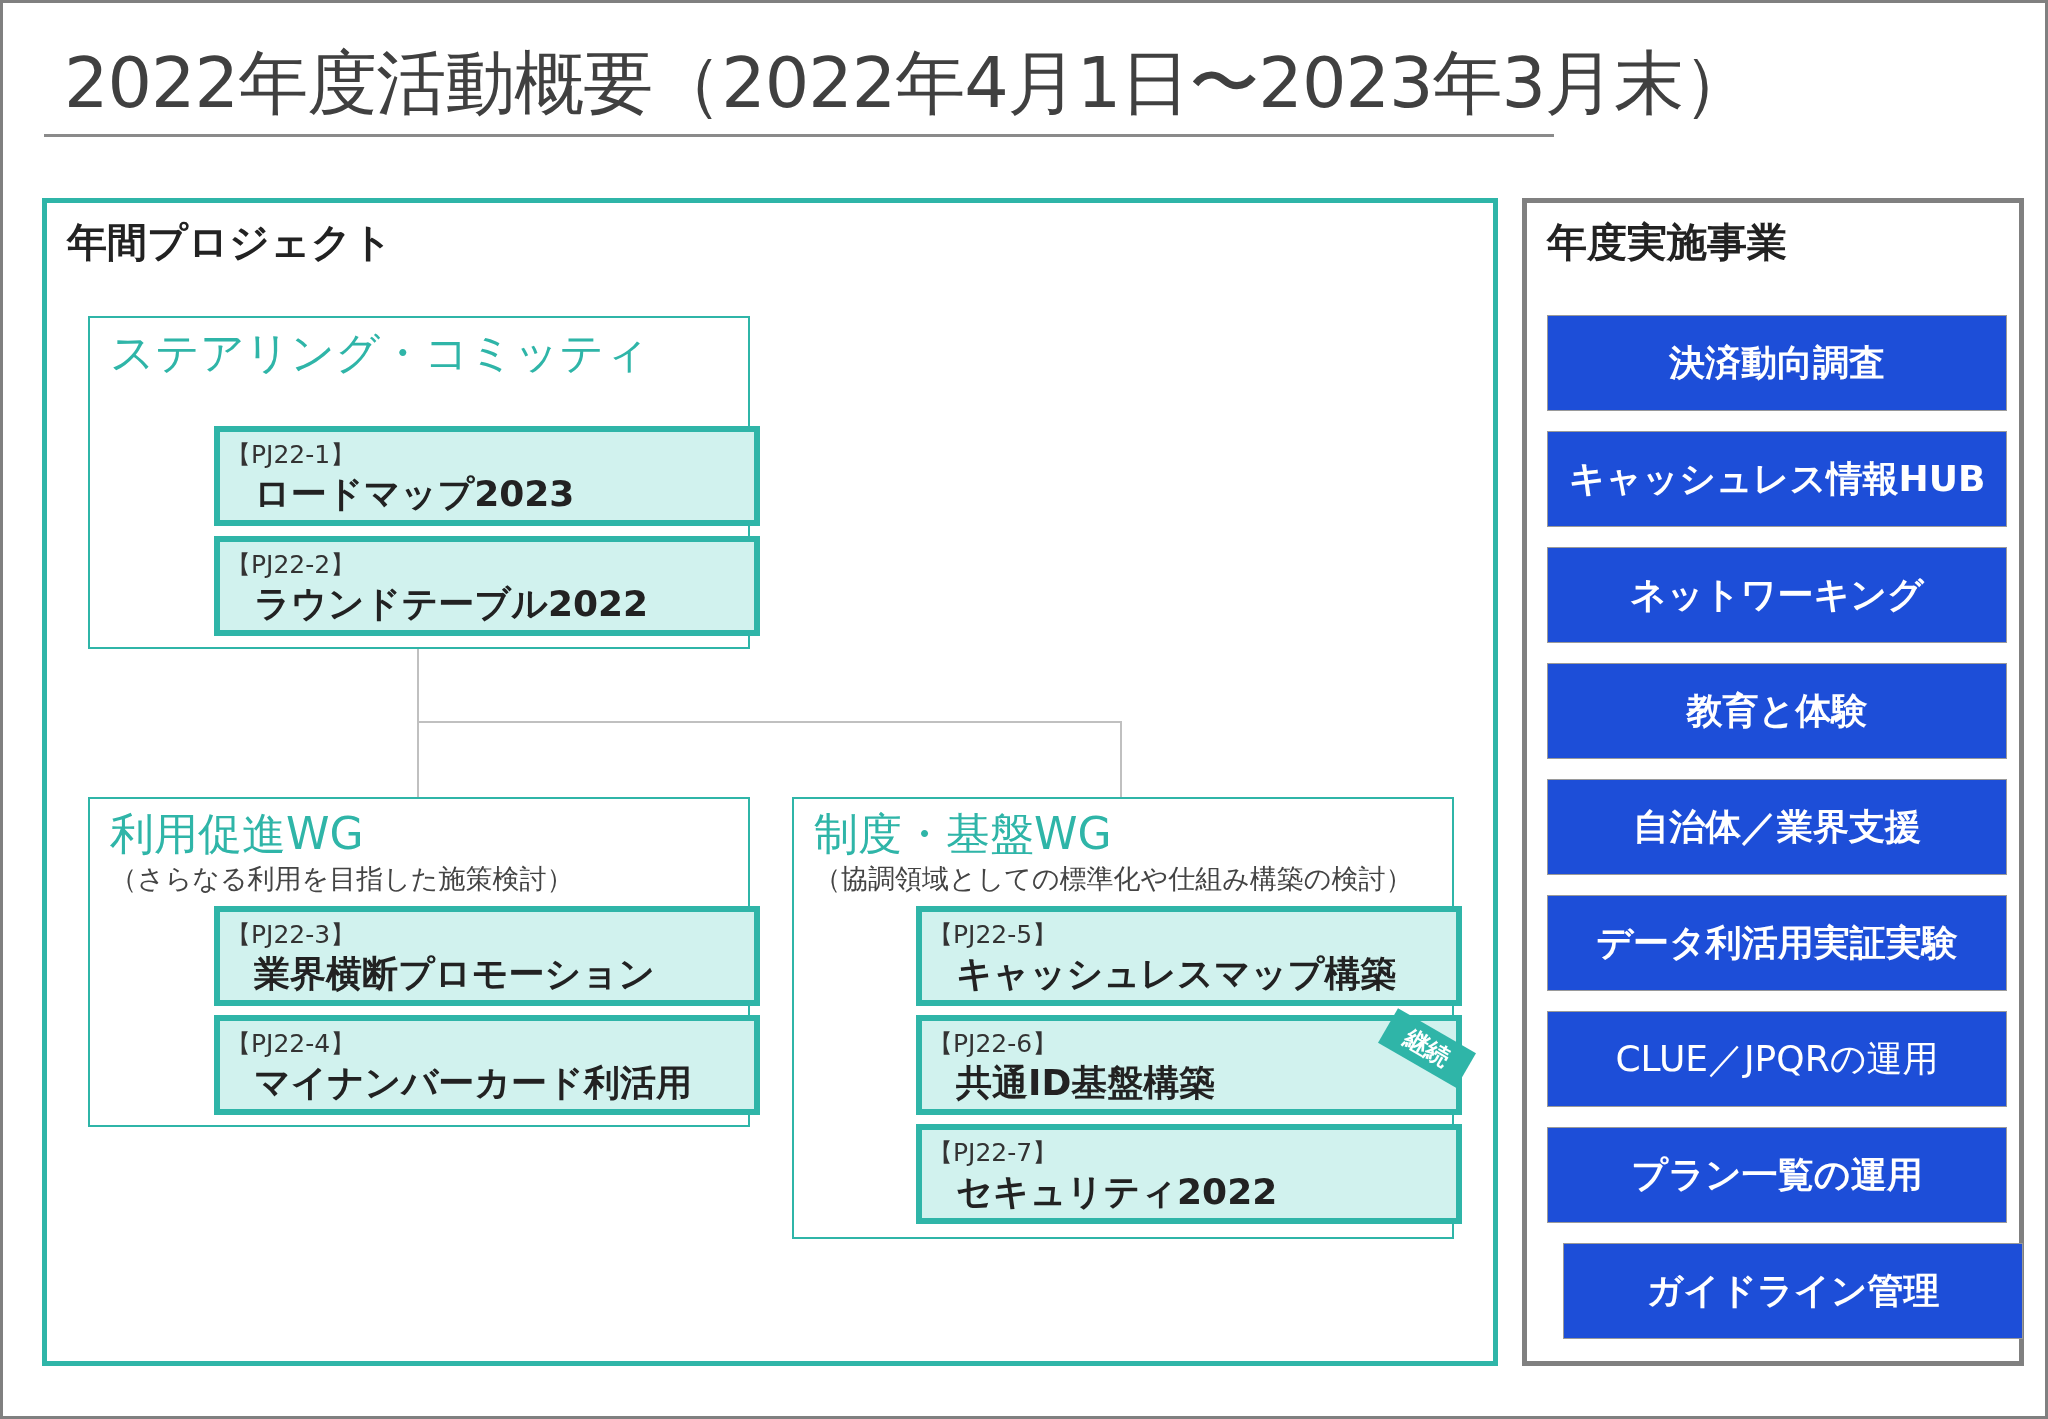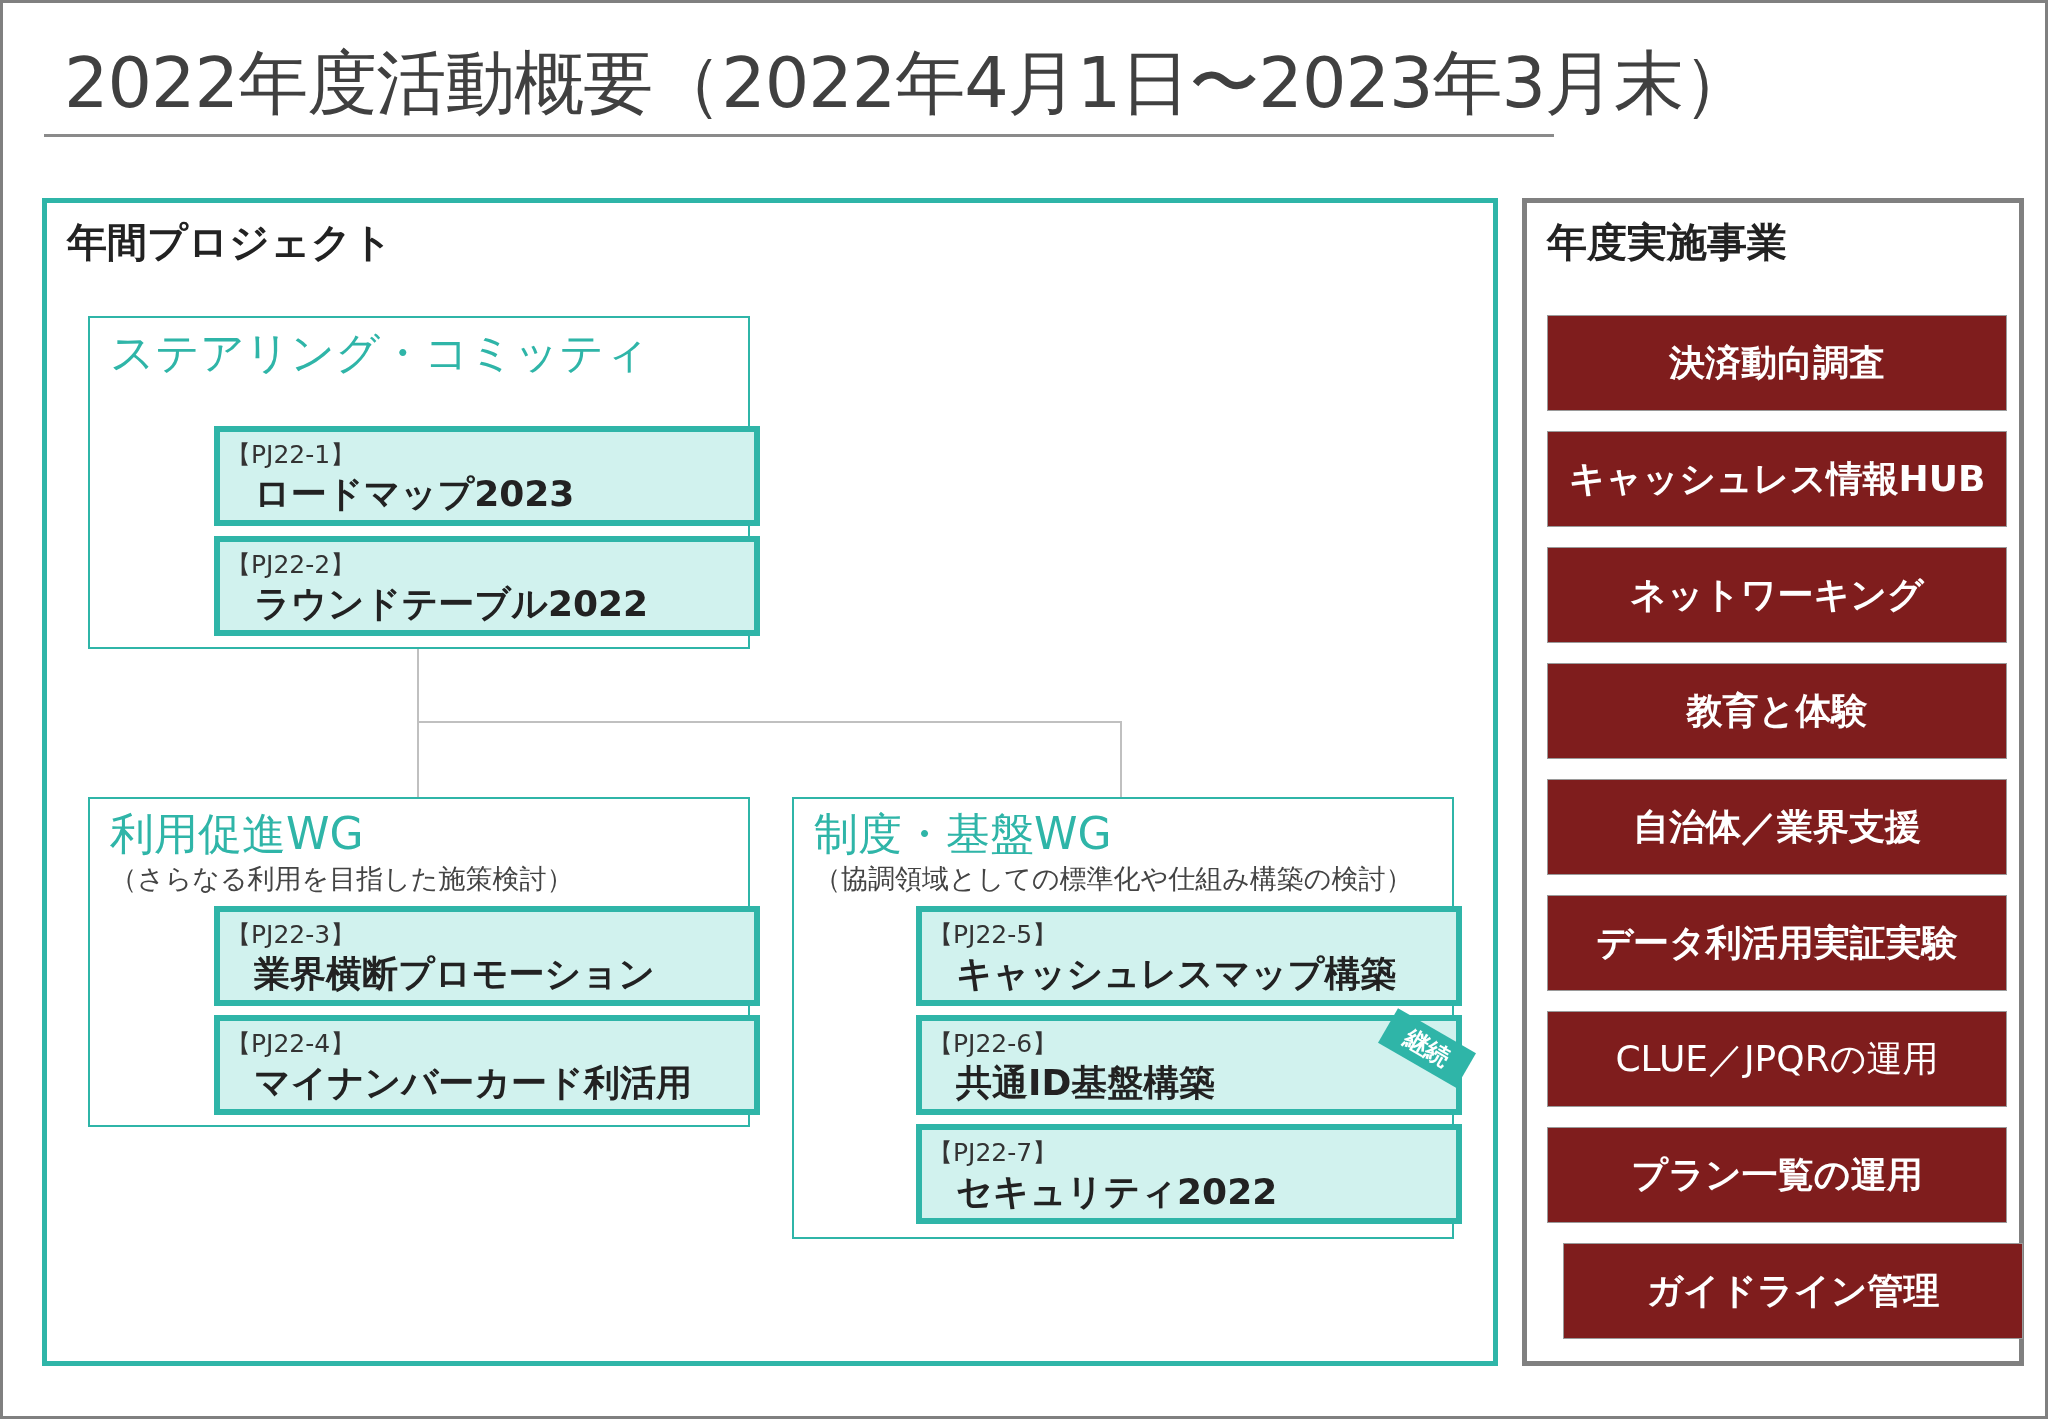--- a/index.html
+++ b/index.html
@@ -32,21 +32,21 @@
 
     
     .panel-programs {
       position: absolute; left: 1522px; top: 198px; width: 502px; height: 1168px;
       border: 5px solid #808080; background: #fff;
     }
     .panel-programs .panel-heading { left: 20px; top: 12px; }
 
     .program-item {
       position: absolute; left: 20px; width: 460px; height: 96px;
-      background: #7f1d1d; color: #ffffff;
+      background: #1d4ed8; color: #ffffff;
       display: flex; align-items: center; justify-content: center;
       font-size: 36px; font-weight: 700; white-space: nowrap;
       border: 1px solid #9a9a9a;
     }
 
     
     .group-box {
       position: absolute; border: 2px solid #2fb5a8; background: #fff;
     }
     .group-title {

